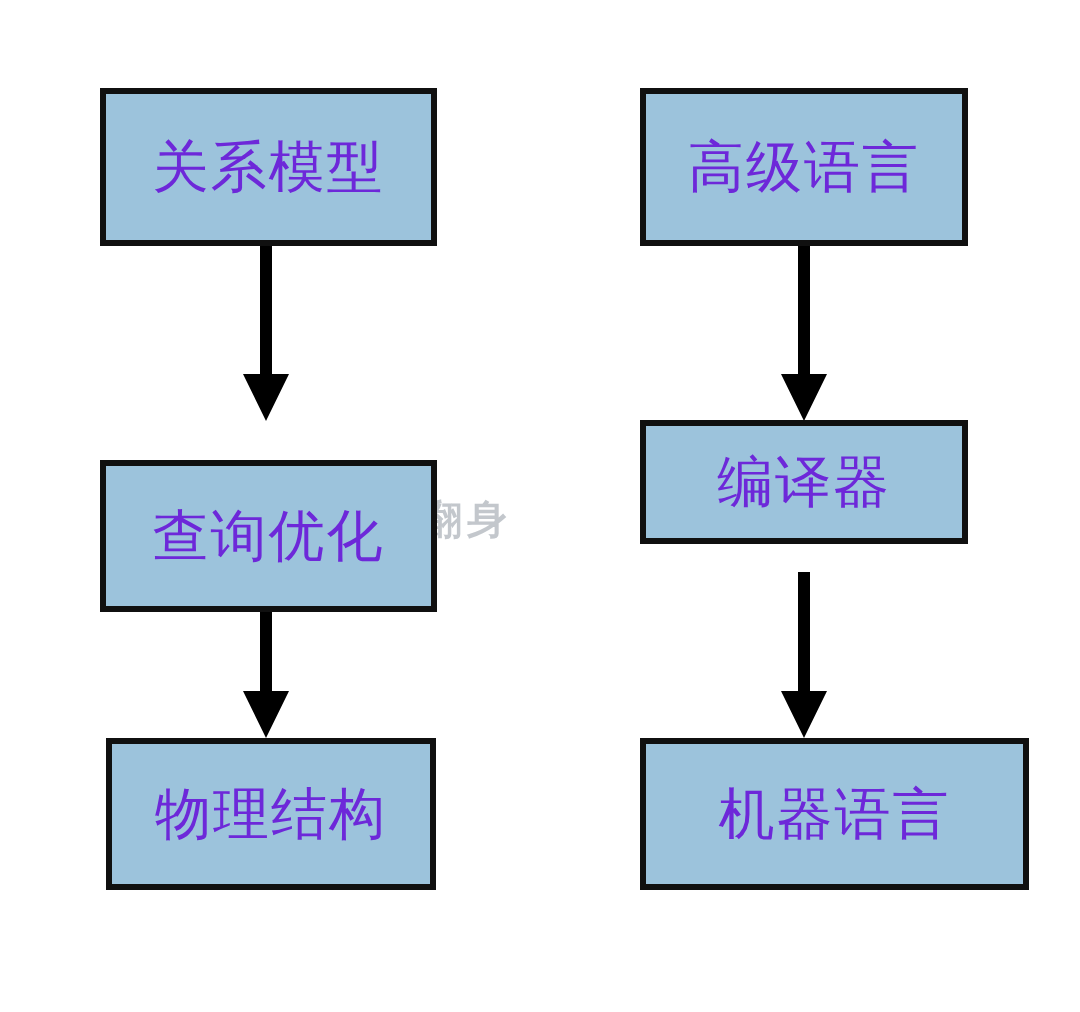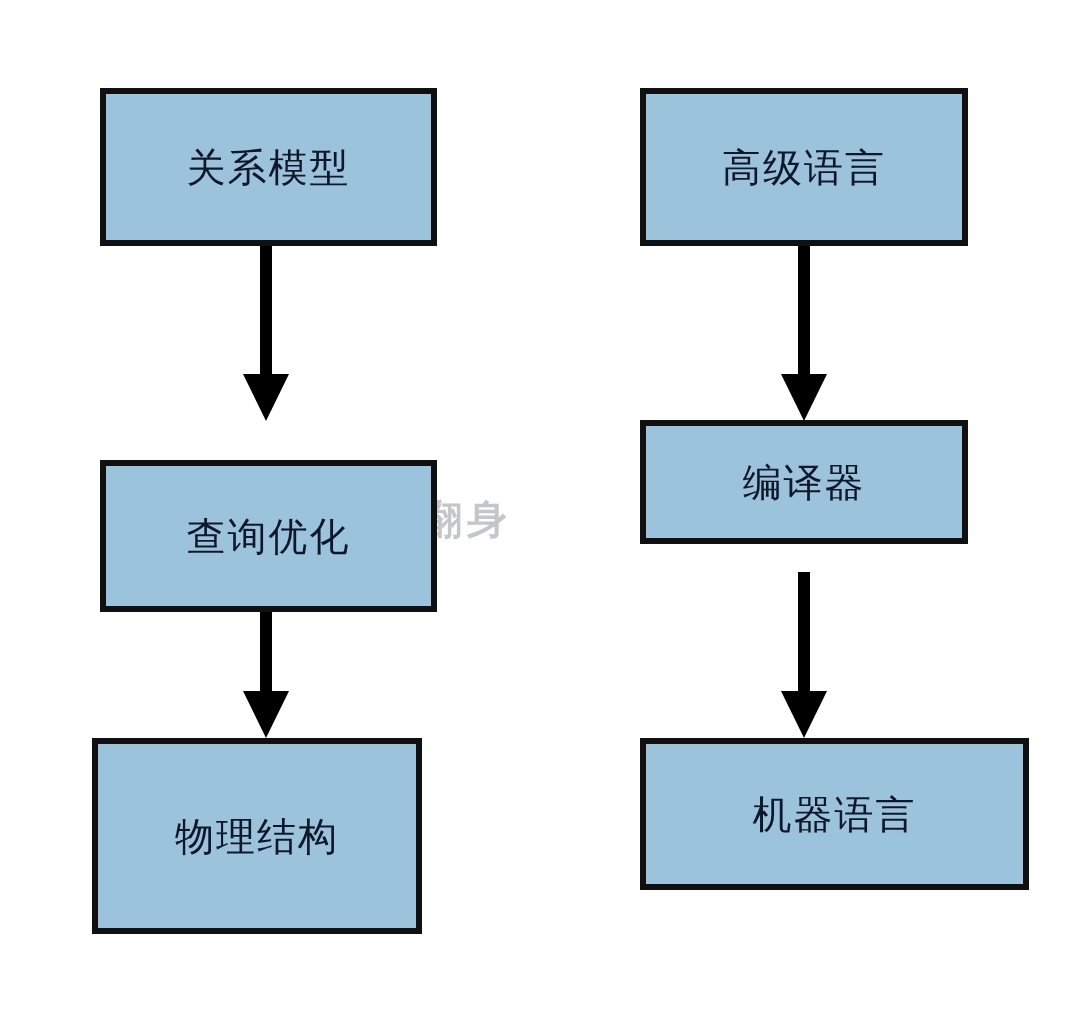--- a/index.html
+++ b/index.html
@@ -70,23 +70,23 @@
     position: absolute;
     box-sizing: border-box;
     background: #9cc3dc;
     border: 6px solid #101010;
     display: flex;
     align-items: center;
     justify-content: center;
     z-index: 3;
   }
   .node-label {
-    font-size: 39px;
+    font-size: 56px;
     line-height: 1;
-    color: #0f172a;
+    color: #6d28d9;
     letter-spacing: 2px;
     white-space: nowrap;
     font-family: "DejaVu Sans", "Liberation Sans", sans-serif;
   }
 
   
   .arrow {
     position: absolute;
     z-index: 2;
   }
@@ -115,21 +115,21 @@
   <div class="node" style="left:100px; top:420px; width:337px; height:152px;margin-top:40px;">
     <span class="node-label">查询优化</span>
   </div>
 
   <div class="arrow" style="left:243px; top:572px;">
     <svg width="46" height="166" viewBox="0 0 46 166" xmlns="http://www.w3.org/2000/svg">
       <path d="M17 0 L29 0 L29 119 L46 119 L23 166 L0 119 L17 119 Z" fill="#000000"></path>
     </svg>
   </div>
 
-  <div class="node" style="left:92px; top:738px; width:330px; height:196px;">
+  <div class="node" style="left:106px; top:738px; width:330px; height:152px;">
     <span class="node-label">物理结构</span>
   </div>
 
   <div class="node" style="left:640px; top:88px; width:328px; height:158px;">
     <span class="node-label">高级语言</span>
   </div>
 
   <div class="arrow" style="left:781px; top:246px;">
     <svg width="46" height="175" viewBox="0 0 46 175" xmlns="http://www.w3.org/2000/svg">
       <path d="M17 0 L29 0 L29 128 L46 128 L23 175 L0 128 L17 128 Z" fill="#000000"></path>

